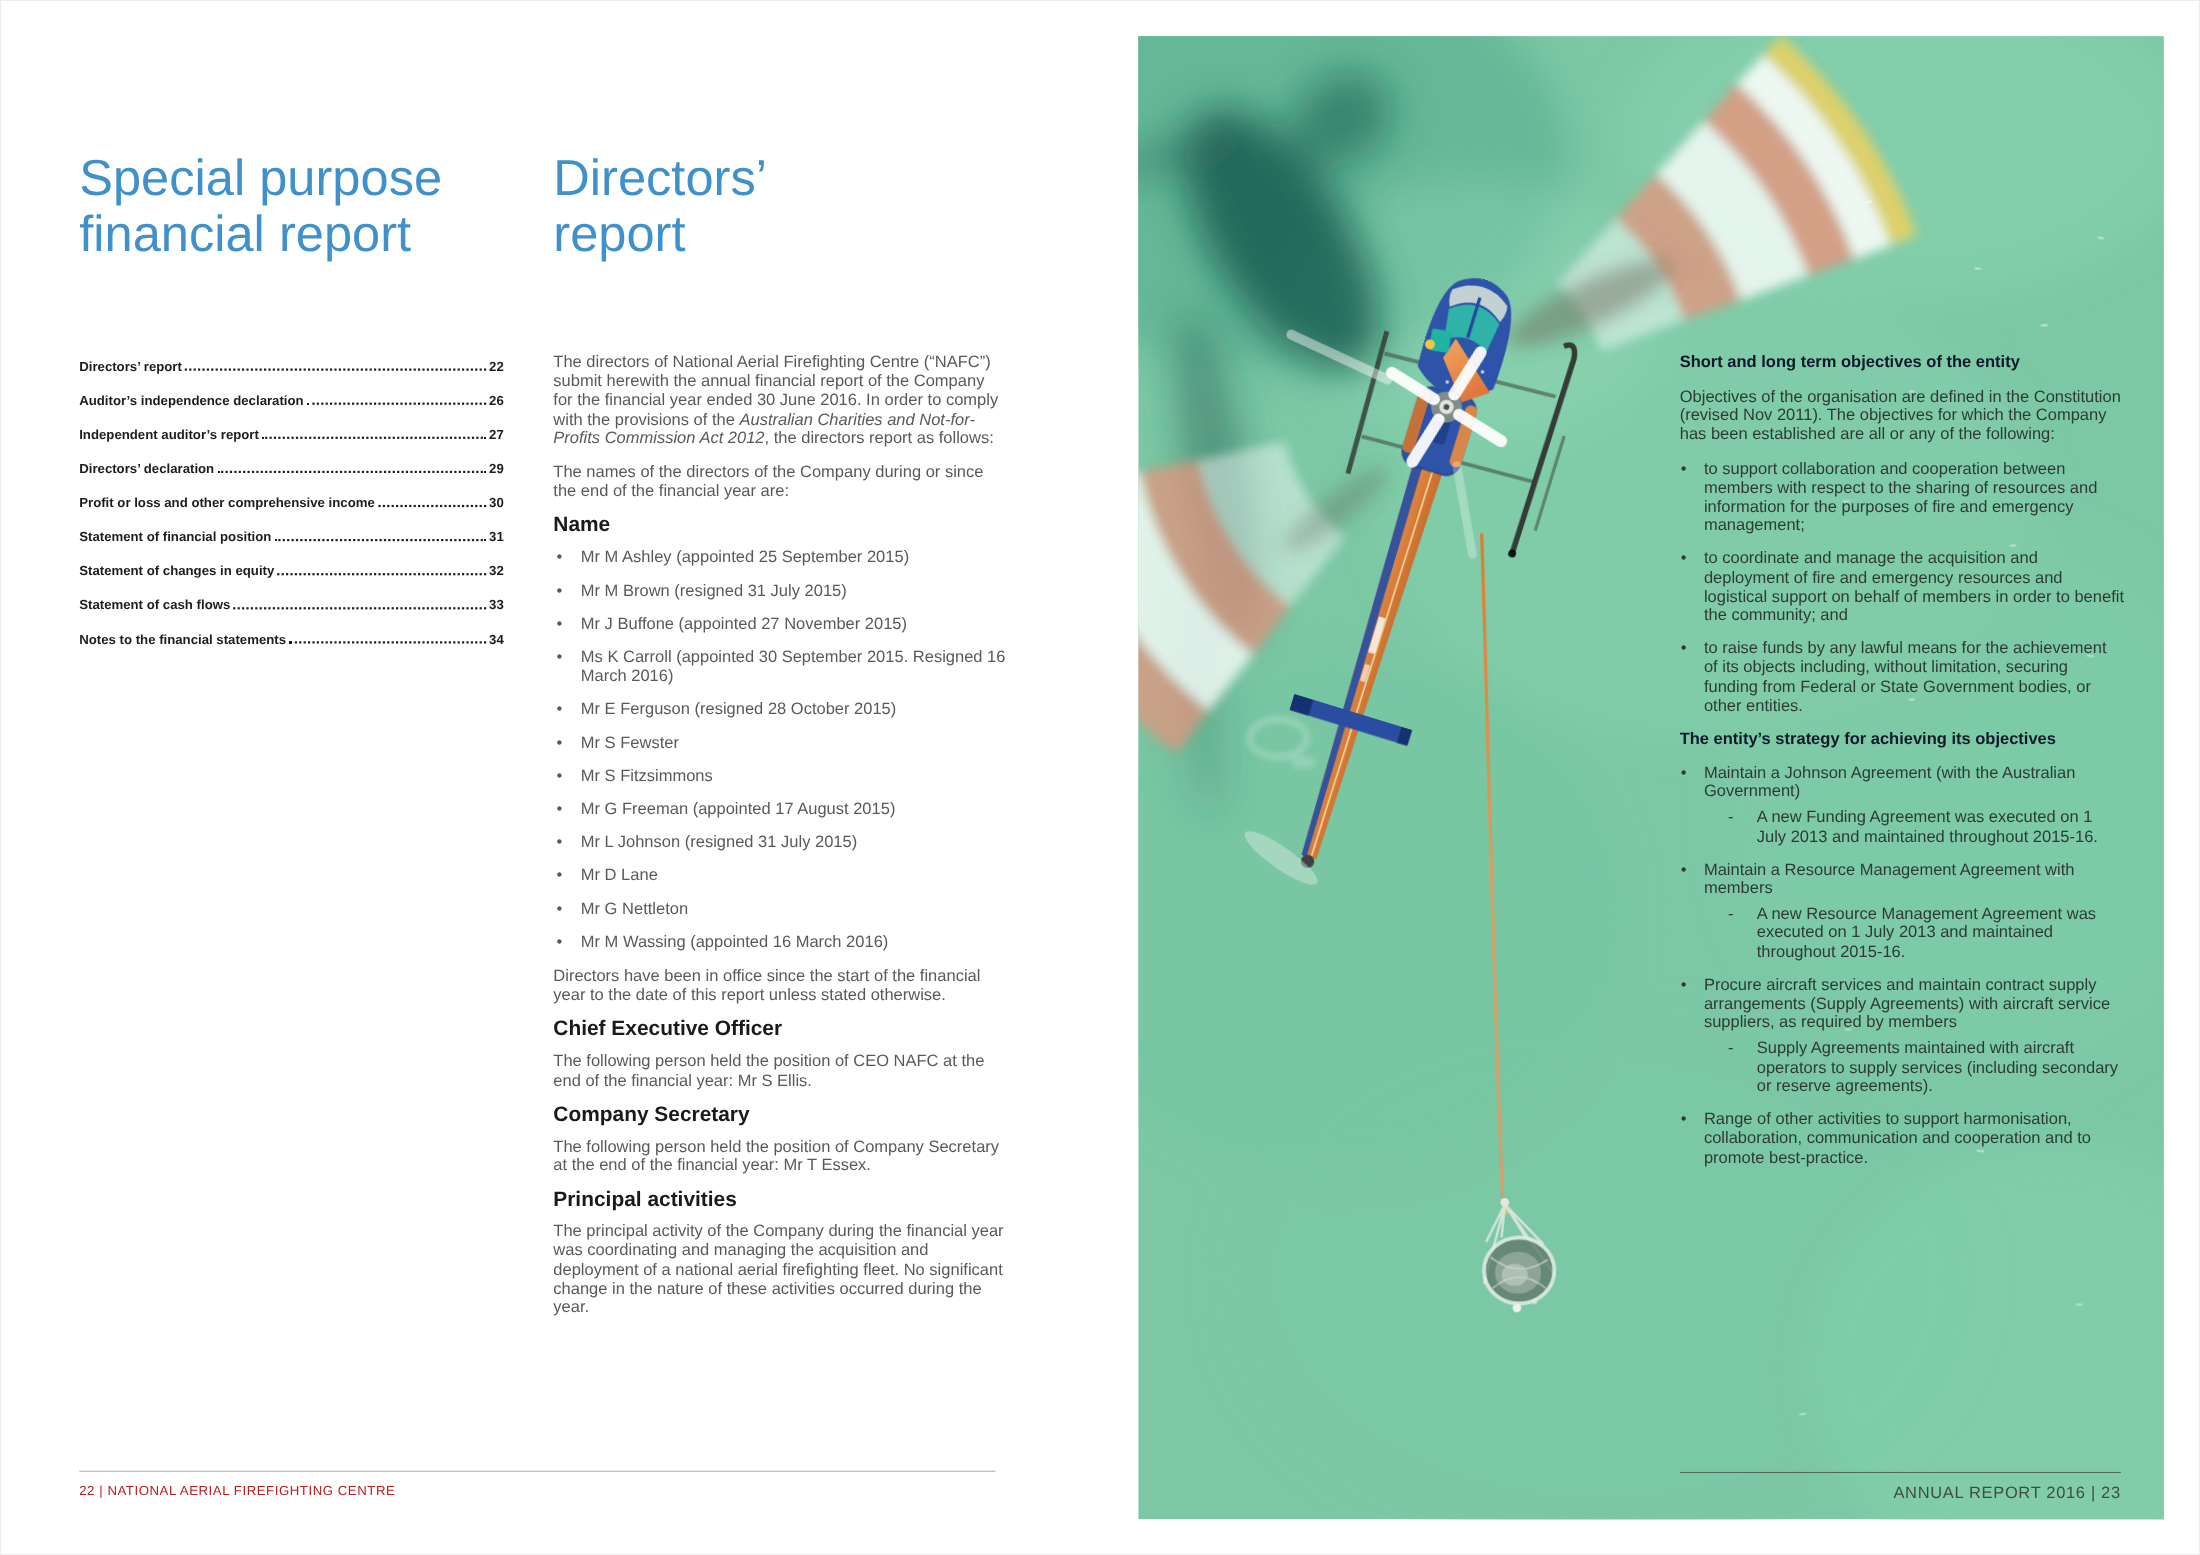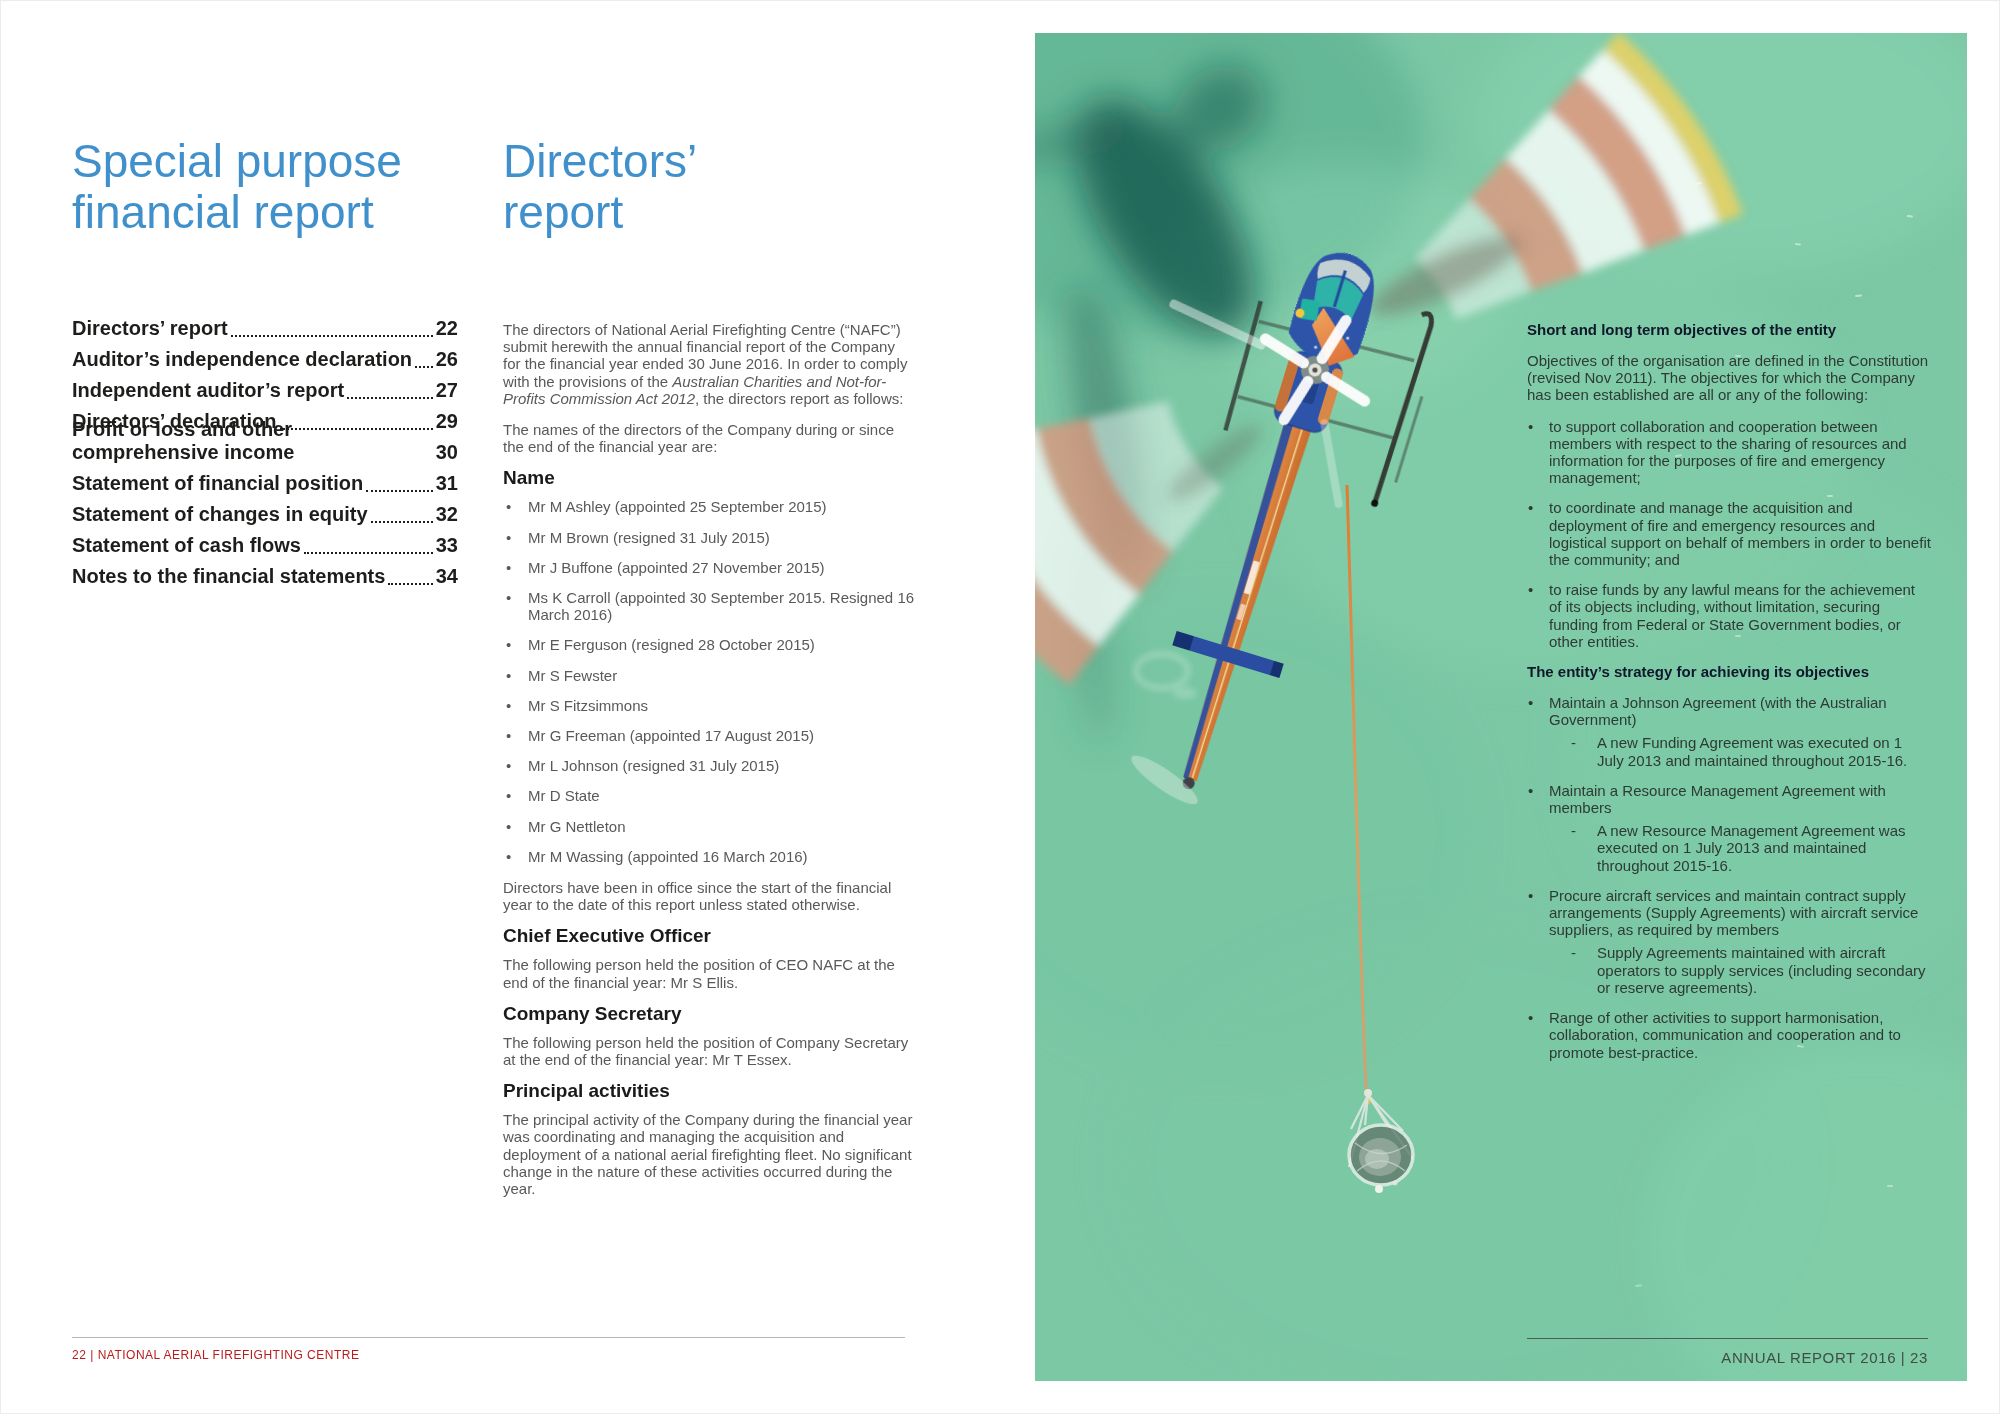--- a/index.html
+++ b/index.html
@@ -7,21 +7,21 @@
         font-family:"Liberation Sans",sans-serif;box-shadow:inset 0 0 0 1px #ececec;}
   
   .display-title{position:absolute;top:136px;font-size:46px;line-height:51px;
         font-weight:300;color:#4090cc;letter-spacing:0;}
   .display-title .tl{display:block;}
   #sp-title{left:72px;}
   #dr-title{left:503px;}
   
   .toc{position:absolute;left:72px;top:321px;width:386px;}
   .toc-row{display:flex;align-items:flex-end;margin-bottom:12px;height:19px;
-        font-size:20px;font-weight:bold;color:#1d1d1b;}
+        font-size:12px;font-weight:bold;color:#1d1d1b;}
   .toc-dots{flex:1;border-bottom:2.5px dotted #1d1d1b;margin:0 3px 3px 3px;}
   
   .article{position:absolute;left:503px;top:321px;width:412px;
         font-size:15px;line-height:17.2px;color:#58595b;}
   .article p{margin:0 0 14px 0;}
   .article h4{margin:3px 0 12px 0;font-size:19px;line-height:17px;color:#1a1a1a;font-weight:bold;}
   .bullets{list-style:none;margin:0 0 14px 0;padding:0;}
   .bullets li{position:relative;padding-left:25px;margin-bottom:13px;}
   .bullets li::before{content:"\2022";position:absolute;left:3px;}
   
@@ -115,21 +115,21 @@
     <ul class="bullets">
       <li>Mr M Ashley (appointed 25 September 2015)</li>
       <li>Mr M Brown (resigned 31 July 2015)</li>
       <li>Mr J Buffone (appointed 27 November 2015)</li>
       <li>Ms K Carroll (appointed 30 September 2015. Resigned 16 March 2016)</li>
       <li>Mr E Ferguson (resigned 28 October 2015)</li>
       <li>Mr S Fewster</li>
       <li>Mr S Fitzsimmons</li>
       <li>Mr G Freeman (appointed 17 August 2015)</li>
       <li>Mr L Johnson (resigned 31 July 2015)</li>
-      <li>Mr D State</li>
+      <li>Mr D Lane</li>
       <li>Mr G Nettleton</li>
       <li>Mr M Wassing (appointed 16 March 2016)</li>
     </ul>
     <p>Directors have been in office since the start of the financial year to the date of this report unless stated otherwise.</p>
     <h4>Chief Executive Officer</h4>
     <p>The following person held the position of CEO NAFC at the end of the financial year: Mr S Ellis.</p>
     <h4>Company Secretary</h4>
     <p>The following person held the position of Company Secretary at the end of the financial year: Mr T Essex.</p>
     <h4>Principal activities</h4>
     <p>The principal activity of the Company during the financial year was coordinating and managing the acquisition and deployment of a national aerial firefighting fleet. No significant change in the nature of these activities occurred during the year.</p>

